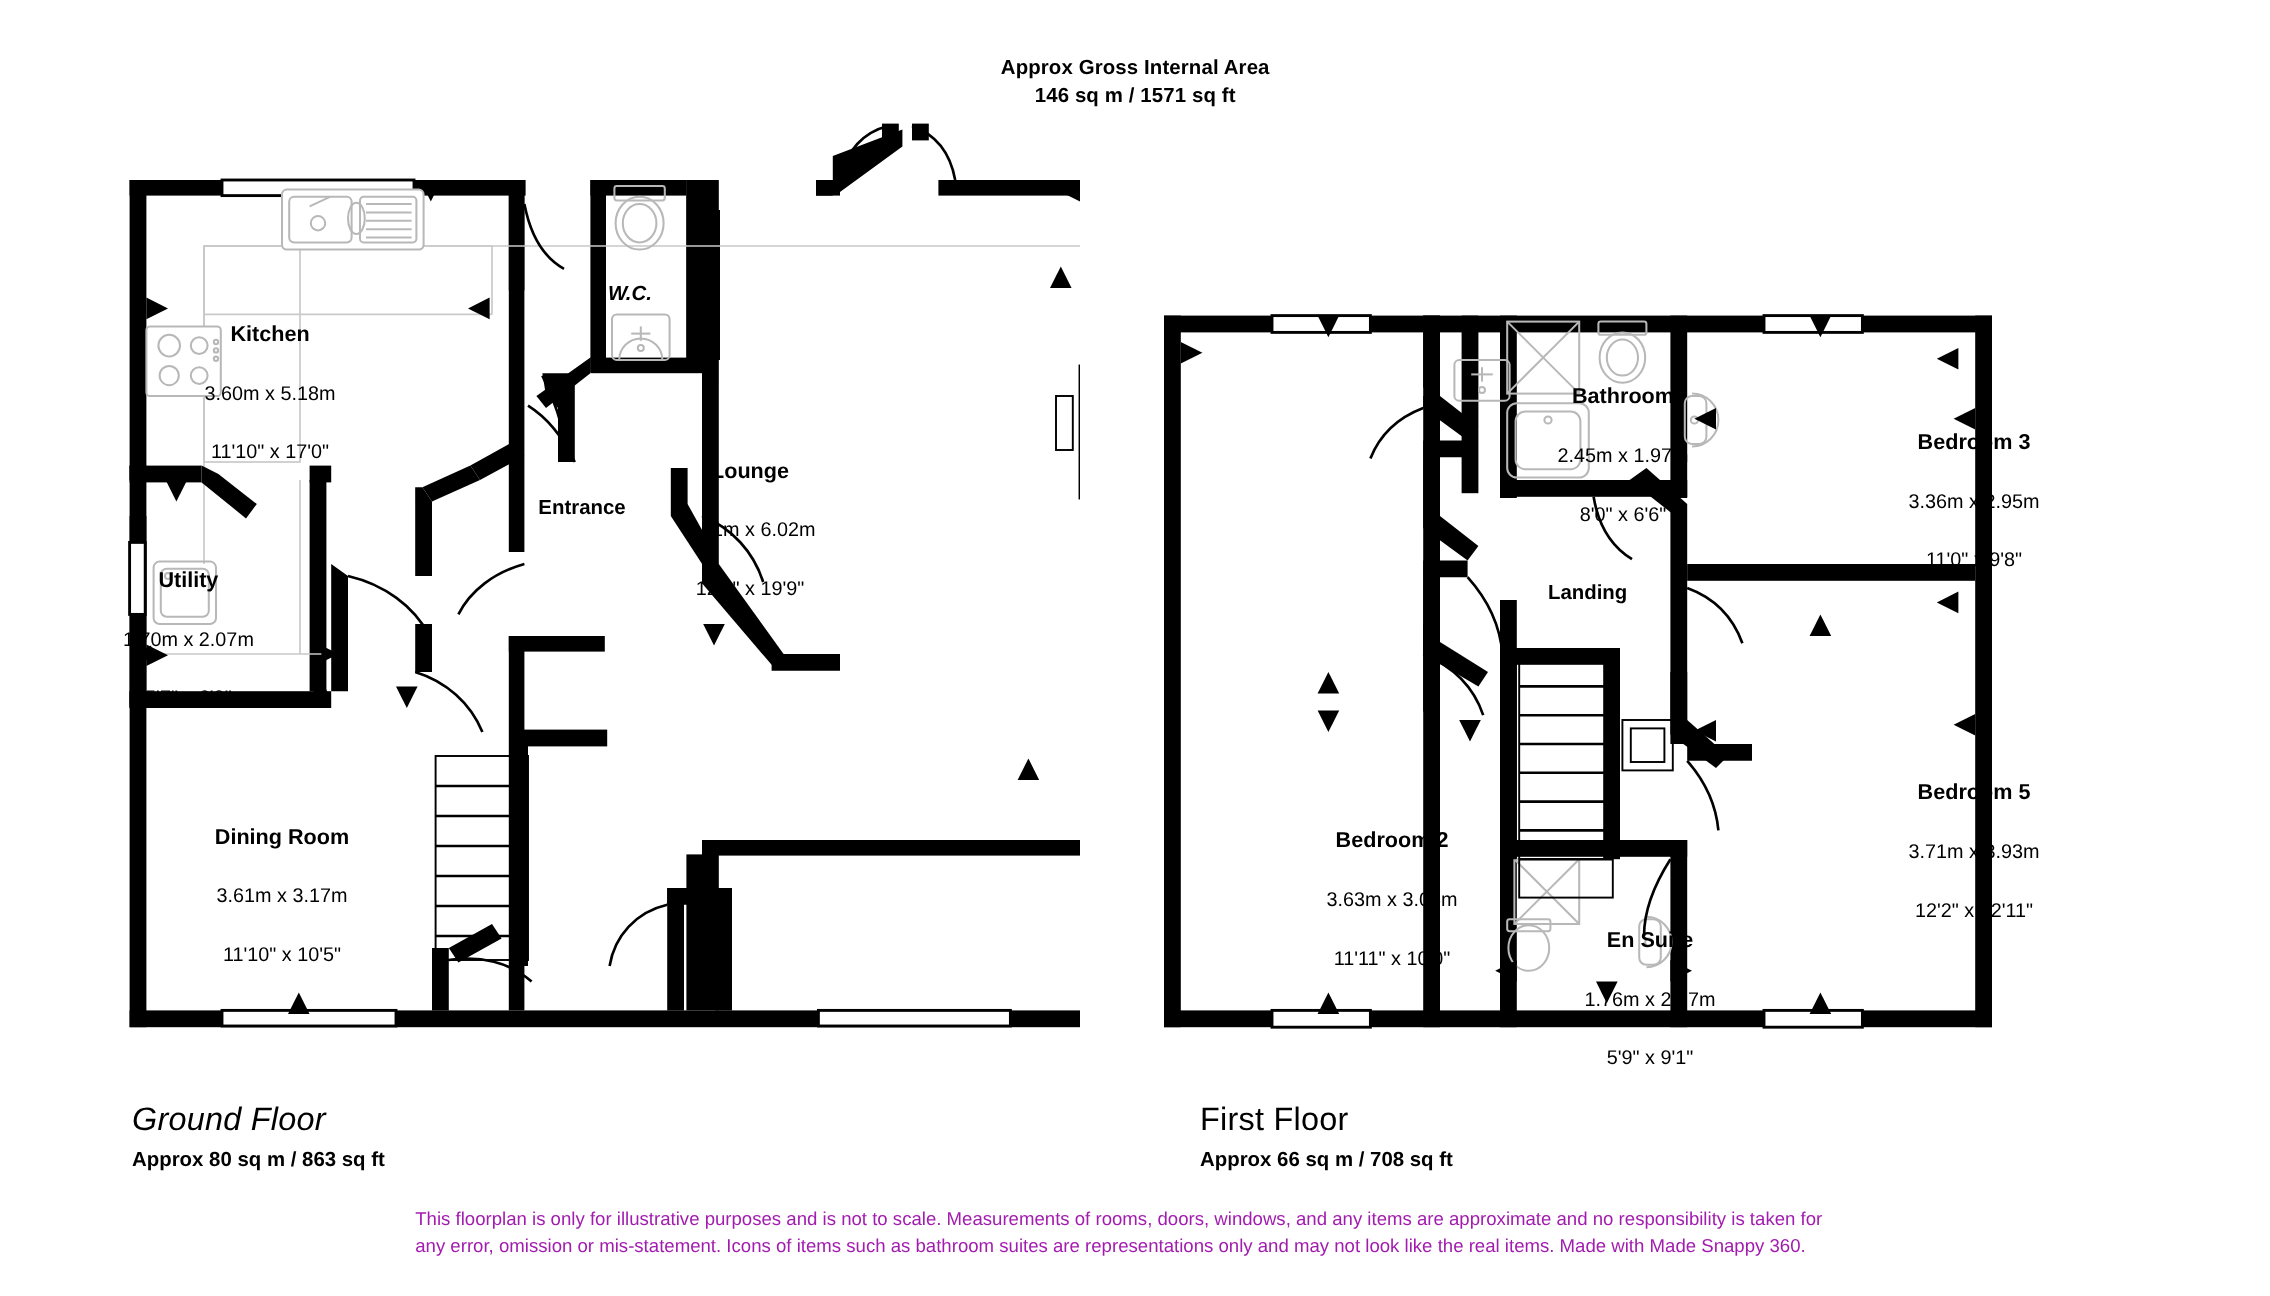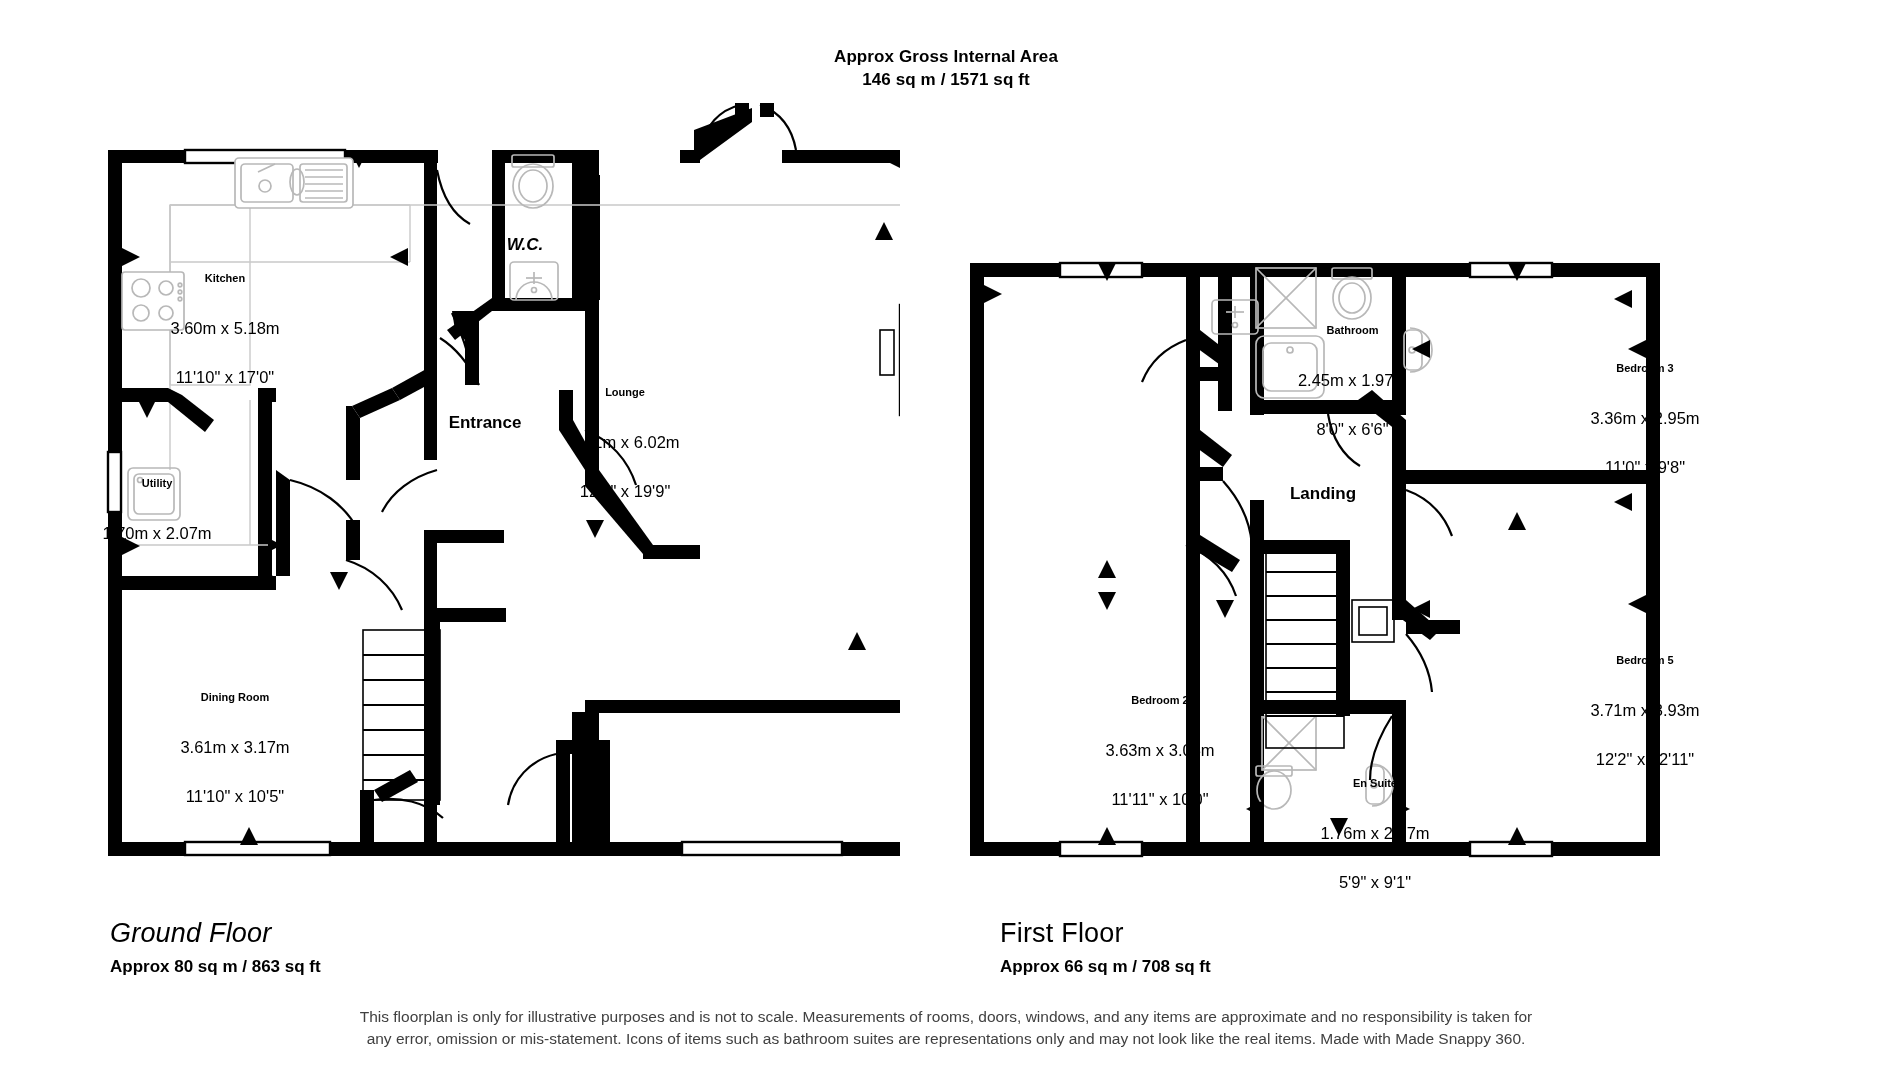--- a/index.html
+++ b/index.html
@@ -46,24 +46,23 @@
   #gf-name { left: 110px; top: 918px; font-style: italic; }
   #gf-area { left: 110px; top: 957px; }
   #ff-name { left: 1000px; top: 918px; }
   #ff-area { left: 1000px; top: 957px; }
 
   #disclaimer {
     position: absolute;
     left: 346px;
     top: 1006px;
     width: 1200px;
-    text-align: center;
     font-size: 15.5px;
     line-height: 22px;
-    color: #404040;
+    color: #a21caf;
   }
 
   svg { display: block; }
   .plan {
     position: absolute;
     top: 0;
     left: 0;
   }
   
   .wall      { fill: #000000; }
@@ -78,21 +77,21 @@
 
   .rlabel {
     position: absolute;
     text-align: center;
     line-height: 21.5px;
     white-space: nowrap;
   }
   .rlabel .nm {
     display: block;
     font-weight: bold;
-    font-size: 11px;
+    font-size: 18px;
     margin-bottom: 1px;
   }
   .rlabel .dm {
     display: block;
     font-size: 16.5px;
     margin-top: 28px;
   }
   .plainlabel {
     position: absolute;
     font-weight: bold;

